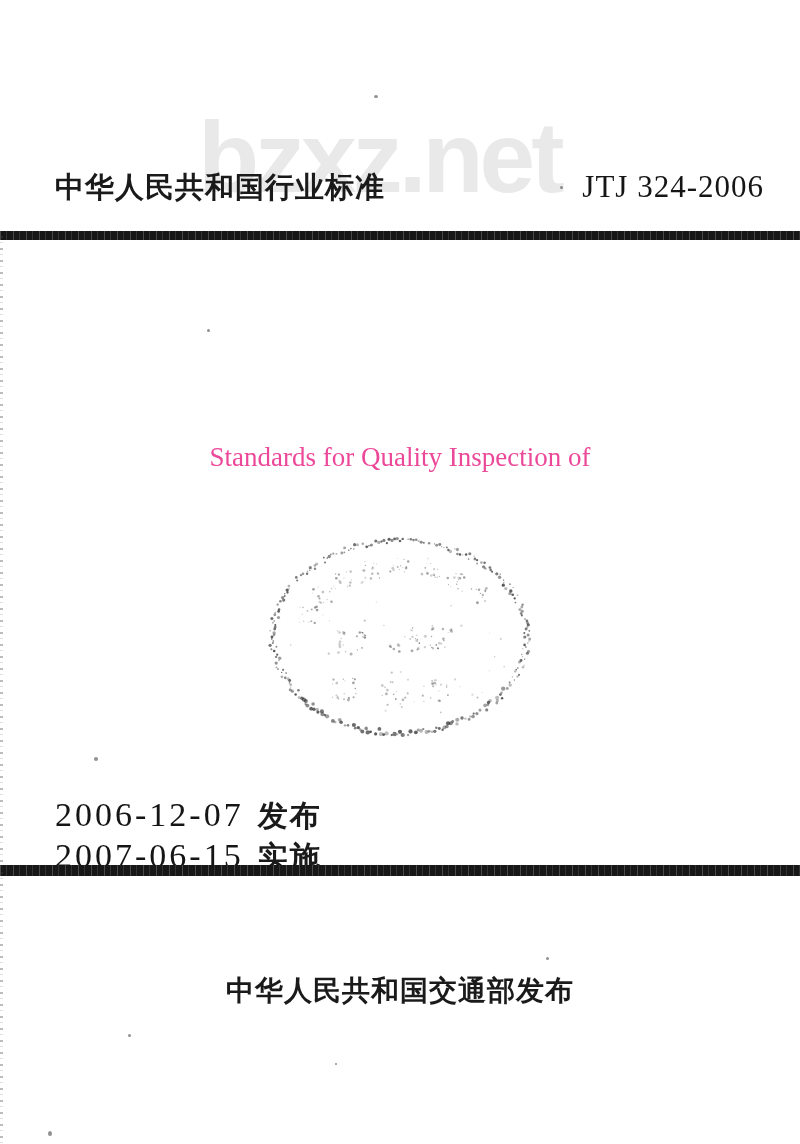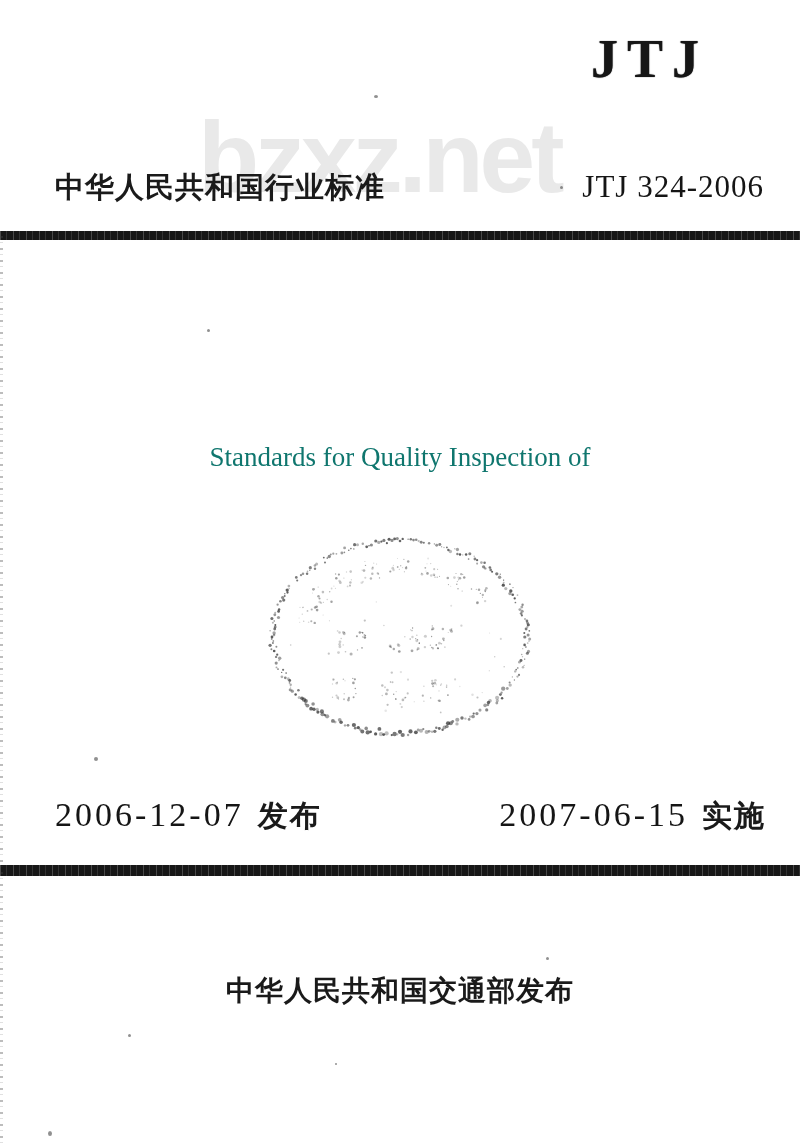--- a/index.html
+++ b/index.html
@@ -47,29 +47,30 @@
   
   .title-cn{
     position:absolute;left:0;right:0;top:318px;margin:0;
     text-align:center;font-family:"Liberation Sans",sans-serif;
     font-weight:bold;font-size:47px;letter-spacing:1px;color:#161616;
   }
   
   .title-en{
     position:absolute;left:0;right:0;top:438px;
     text-align:center;font-family:"Liberation Serif",serif;
-    font-size:27px;line-height:38px;color:#0f766e;
+    font-size:27px;line-height:38px;color:#ec4899;
   }
   
   .seal{position:absolute;left:265px;top:532px;width:270px;height:212px;}
   
   .dates-row{
     position:absolute;left:55px;right:34px;top:796px;
     display:flex;justify-content:space-between;align-items:baseline;
     white-space:nowrap;
+    flex-direction:column;
   }
   .date-num{
     font-family:"Liberation Serif",serif;font-size:34px;
     letter-spacing:3px;color:#151515;
   }
   .date-label{
     font-family:"Liberation Sans",sans-serif;font-weight:bold;
     font-size:30px;letter-spacing:2px;margin-left:14px;color:#1a1a1a;
   }
   
@@ -87,21 +88,20 @@
   }
   .sp{position:absolute;background:#555;border-radius:50%;opacity:.65;}
 </style>
 </head>
 <body>
 
 <div class="page">
 
   <div class="watermark">bzxz.net</div>
 
-  <div class="jtj-logo">JTJ</div>
 
   <div class="header-row">
     <span class="std-class">中华人民共和国行业标准</span>
     <span class="std-number">JTJ 324-2006</span>
   </div>
 
   <div class="rule rule-top"></div>
 
 
   <div class="title-en">

